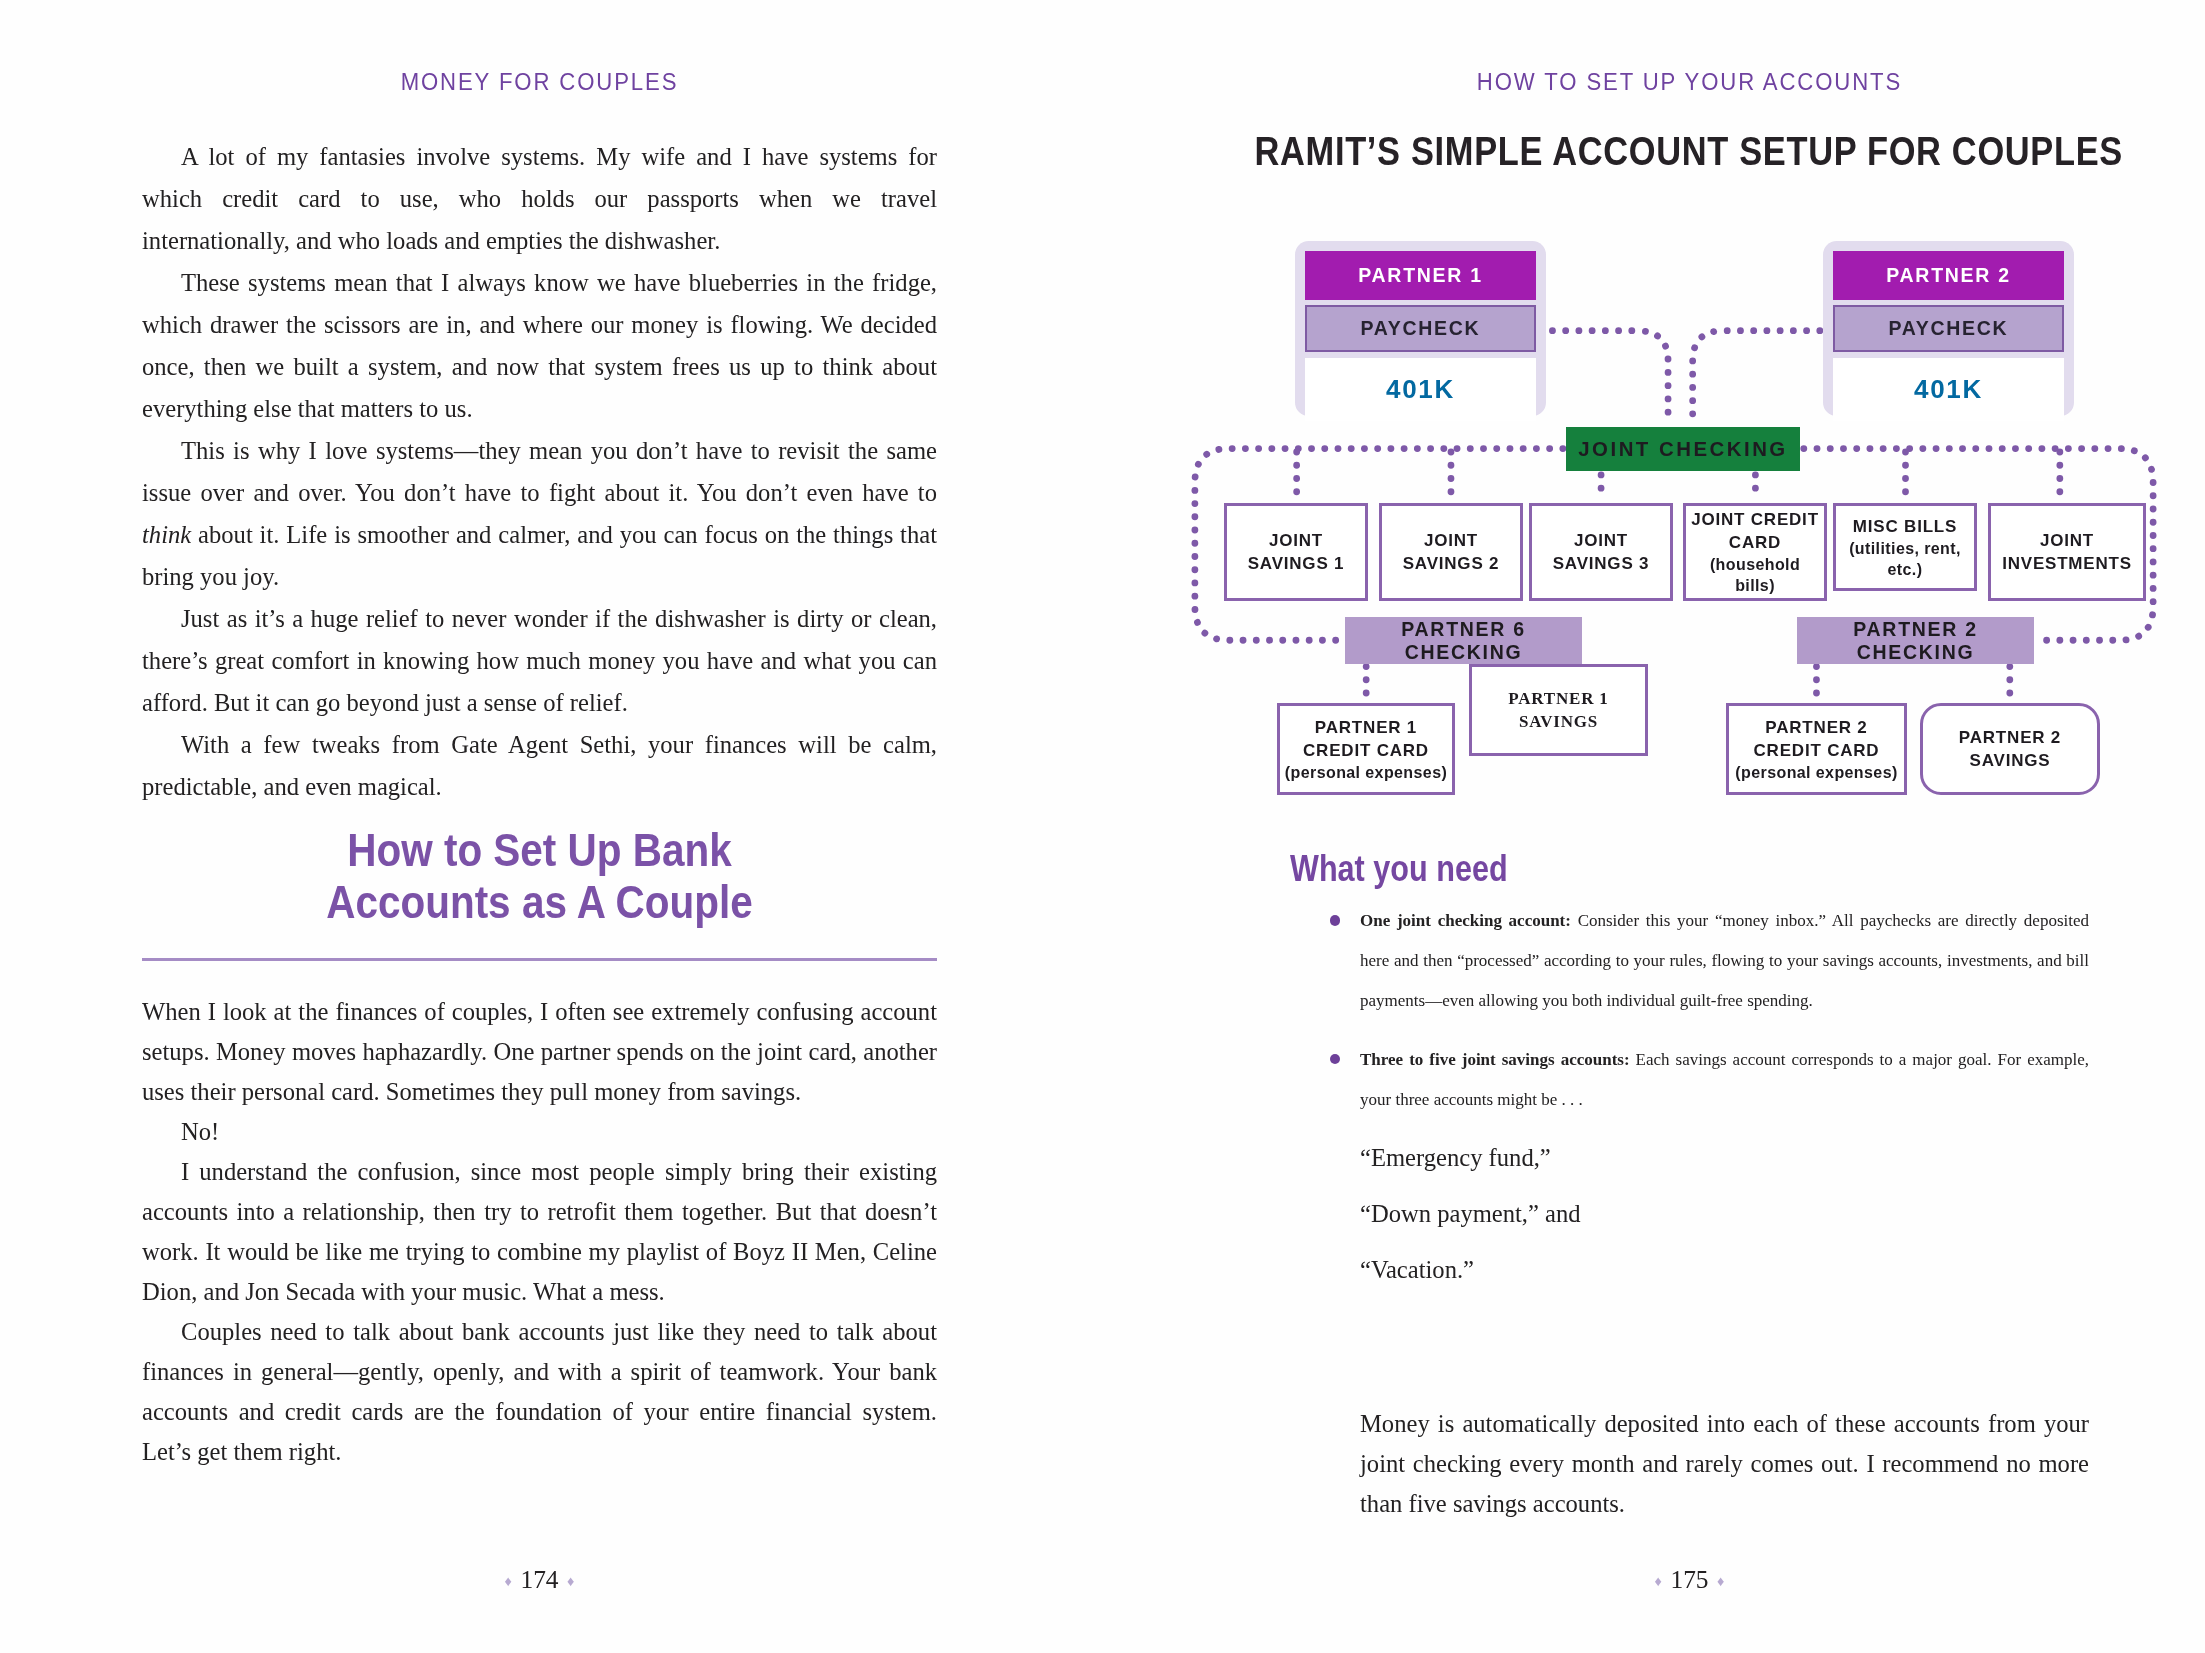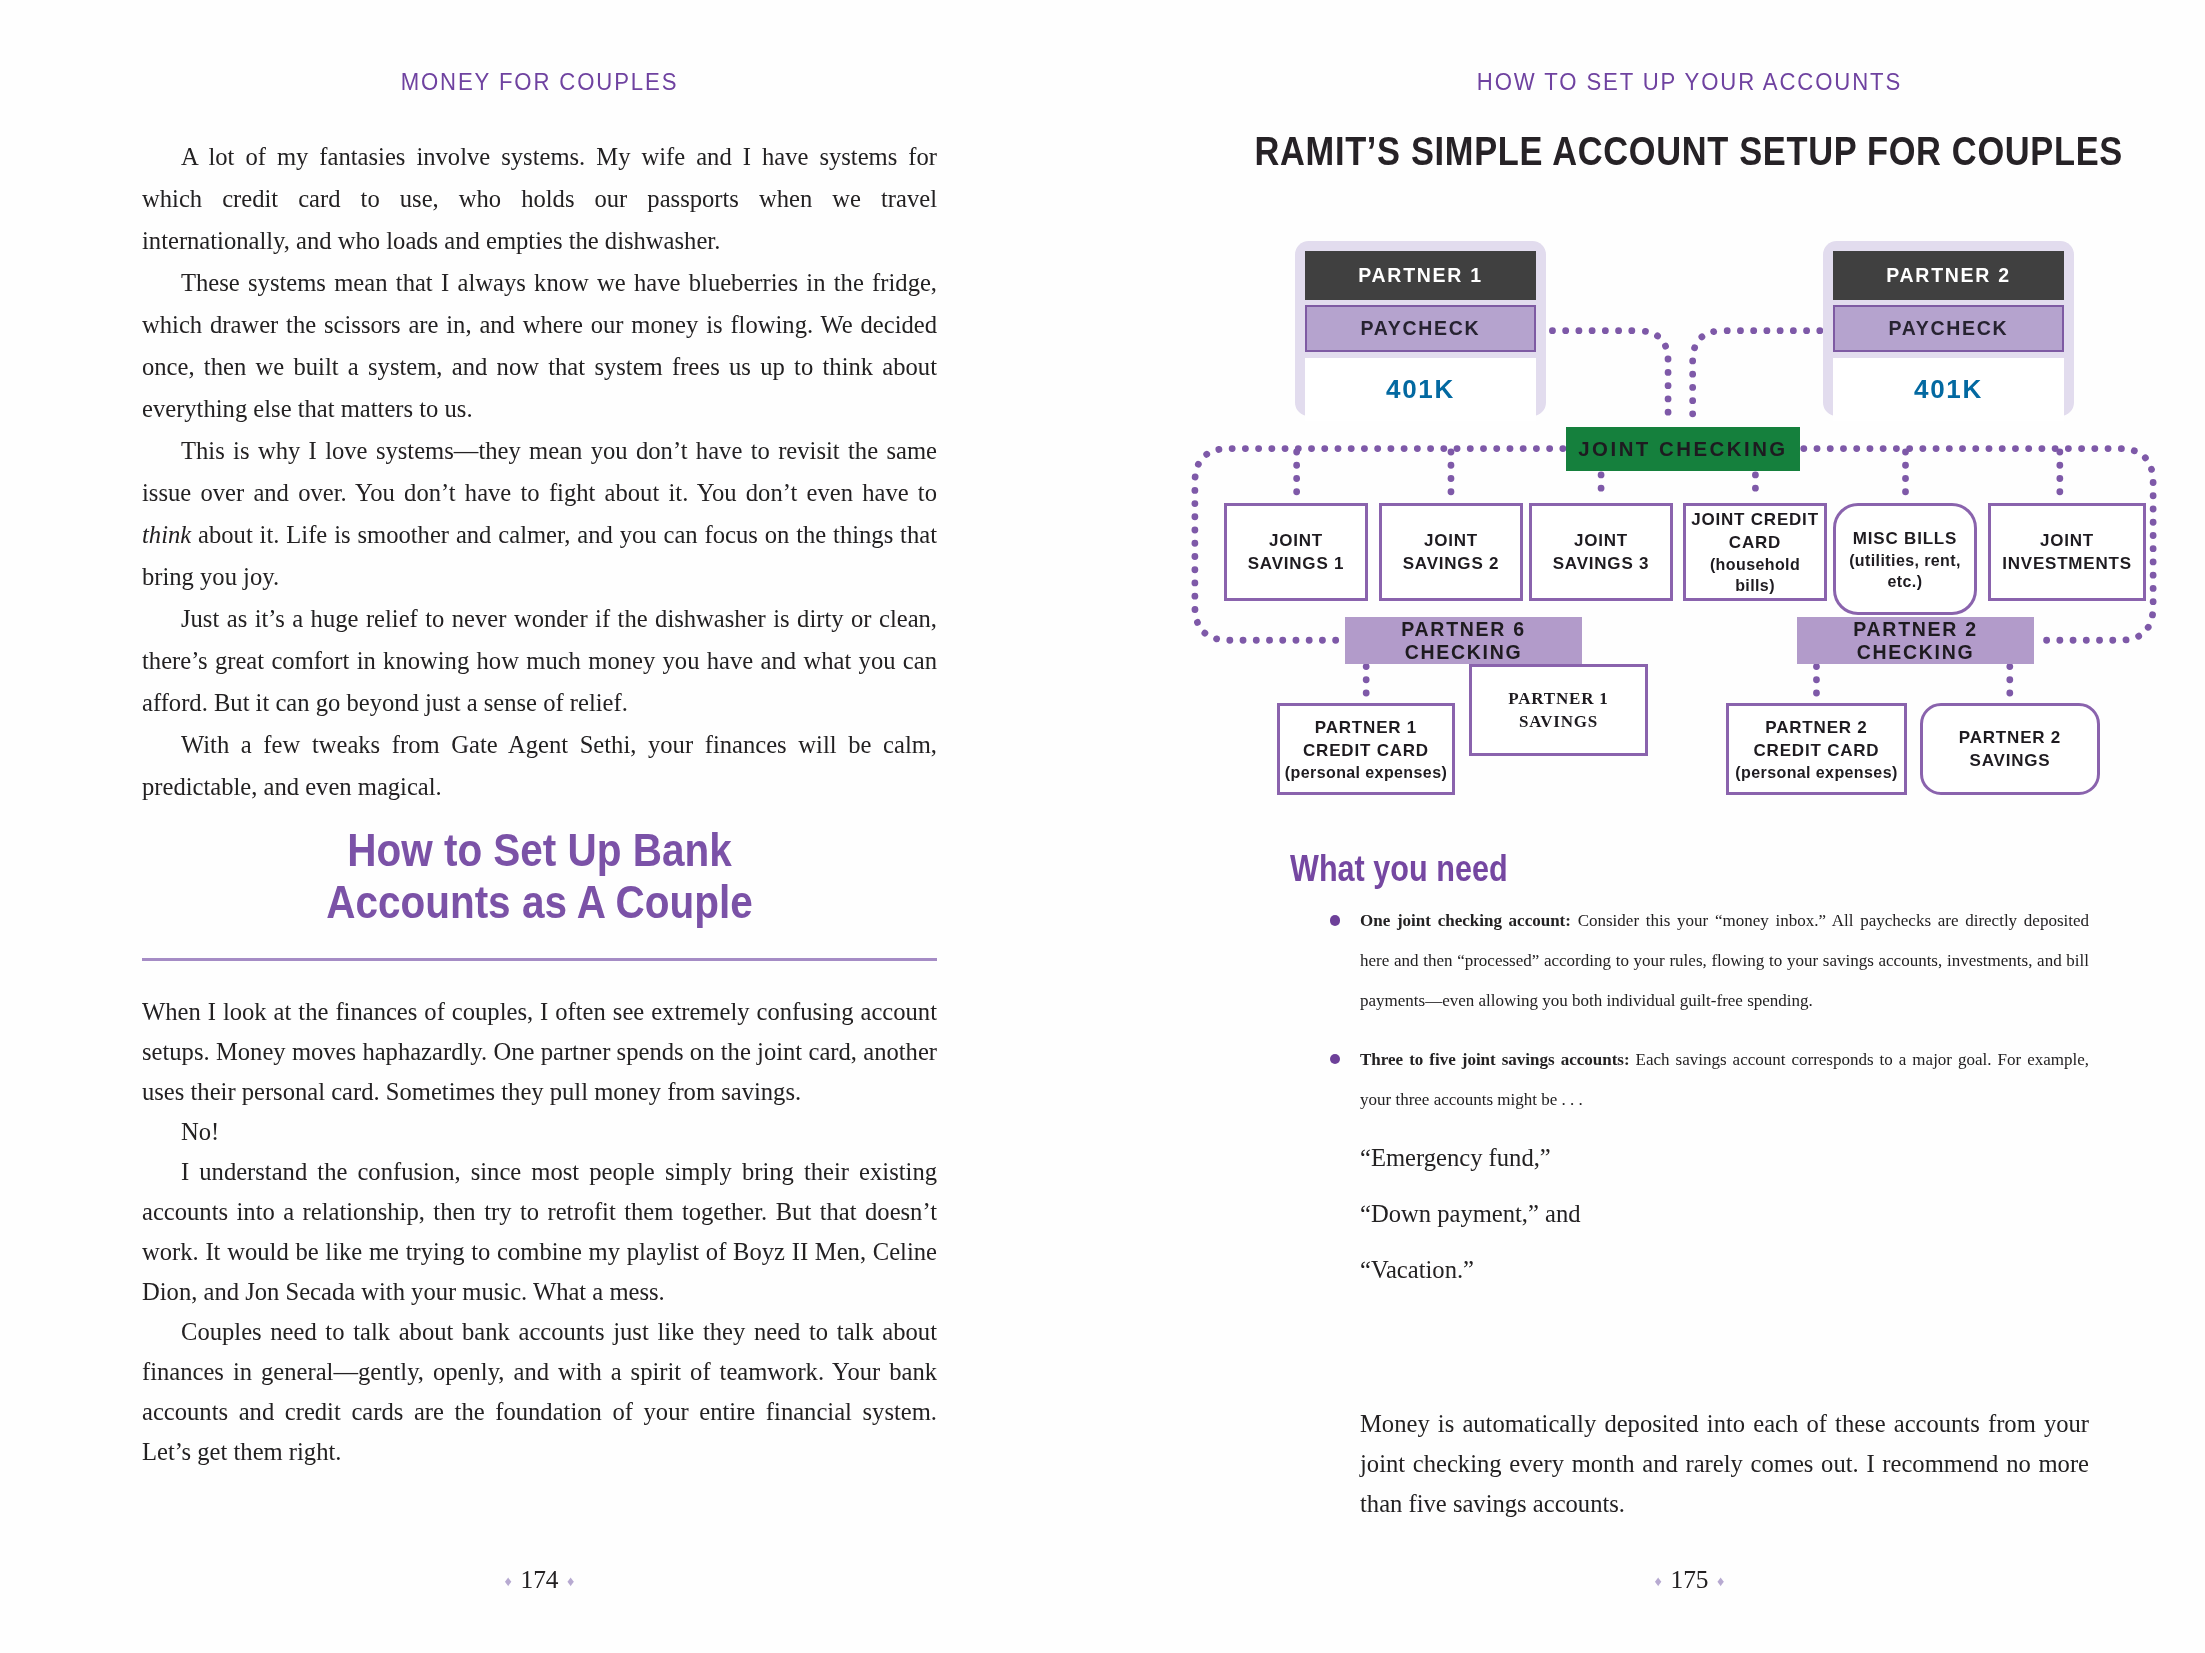--- a/index.html
+++ b/index.html
@@ -58,21 +58,21 @@
     font-size:24.6px; line-height:40px; text-align:justify; }
 
   
   .diagram { position:absolute; left:0; top:0; width:1103px; height:848px; }
   .diagram svg { position:absolute; left:0; top:0; }
   .dbox { position:absolute; display:flex; flex-direction:column; align-items:center; justify-content:center;
     font-family:"Liberation Sans","DejaVu Sans",sans-serif; font-weight:bold; text-align:center; }
   .partner-card { background:#e2dcee; border-radius:13.6px; }
   .partner-card .row { position:absolute; left:10.2px; right:10.2px; display:flex; align-items:center; justify-content:center;
     font-family:"Liberation Sans","DejaVu Sans",sans-serif; font-weight:bold; }
-  .row.hdr { top:10.2px; height:49px; background:#404040; color:#fff; font-size:19.5px; letter-spacing:1.7px; }
+  .row.hdr { top:10.2px; height:49px; background:#a21caf; color:#fff; font-size:19.5px; letter-spacing:1.7px; }
   .row.pay { top:64px; height:47px; background:#b5a3ce; border:2.5px solid #7e5aa3; color:#272331; font-size:19.5px; letter-spacing:1.7px; }
   .row.ret { top:117px; height:63px; background:#ffffff; color:#0369a1; font-size:26px; letter-spacing:1.7px; }
   .joint-checking { background:#15803d; color:#1e1b20; font-size:20.4px; letter-spacing:2.5px; }
   .white-box { background:#ffffff; border:3.4px solid #8a63ad; color:#1e1b20;
     font-size:17px; letter-spacing:0.8px; line-height:23px; padding:3.4px; }
   .white-box .sub { font-size:16px; letter-spacing:0.4px; line-height:21px; }
   .checking-box { background:#b29bca; color:#1e1b20; font-size:19.5px; letter-spacing:1.7px; }
 </style>
 </head>
 <body>
@@ -146,21 +146,21 @@
 
       <div class="dbox joint-checking" style="left:463px; top:427px; width:234px; height:44px;">JOINT CHECKING</div>
 
       <div class="dbox white-box" style="left:121px; top:503px; width:144px; height:98px;">JOINT SAVINGS 1</div>
       <div class="dbox white-box" style="left:276px; top:503px; width:144px; height:98px;">JOINT SAVINGS 2</div>
       <div class="dbox white-box" style="left:426px; top:503px; width:144px; height:98px;">JOINT SAVINGS 3</div>
       <div class="dbox white-box" style="left:580px; top:503px; width:144px; height:98px;">
         <span>JOINT CREDIT CARD</span>
         <span class="sub">(household bills)</span>
       </div>
-      <div class="dbox white-box" style="left:730px; top:503px; width:144px; height:112px;border-radius:25px;">
+      <div class="dbox white-box" style="left:730px; top:503px; width:144px; height:88px;">
         <span>MISC BILLS</span>
         <span class="sub">(utilities, rent, etc.)</span>
       </div>
       <div class="dbox white-box" style="left:885px; top:503px; width:158px; height:98px;">JOINT INVESTMENTS</div>
 
       <div class="dbox checking-box" style="left:242px; top:617px; width:237px; height:47px;">PARTNER 6 CHECKING</div>
       <div class="dbox checking-box" style="left:694px; top:617px; width:237px; height:47px;">PARTNER 2 CHECKING</div>
 
       <div class="dbox white-box" style="left:174px; top:703px; width:178px; height:92px;">
         <span>PARTNER 1 CREDIT CARD</span>

